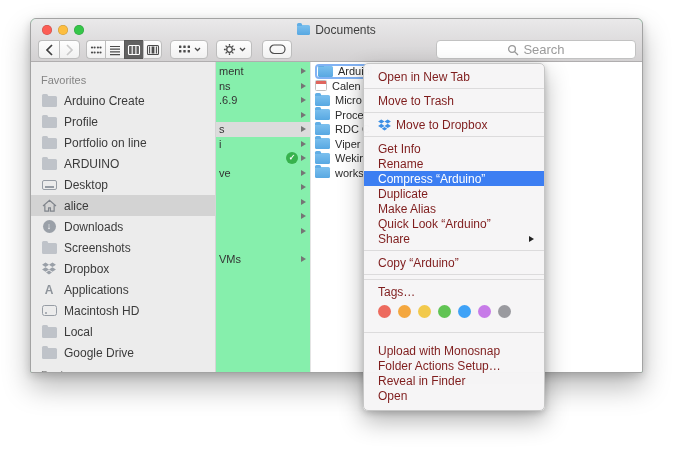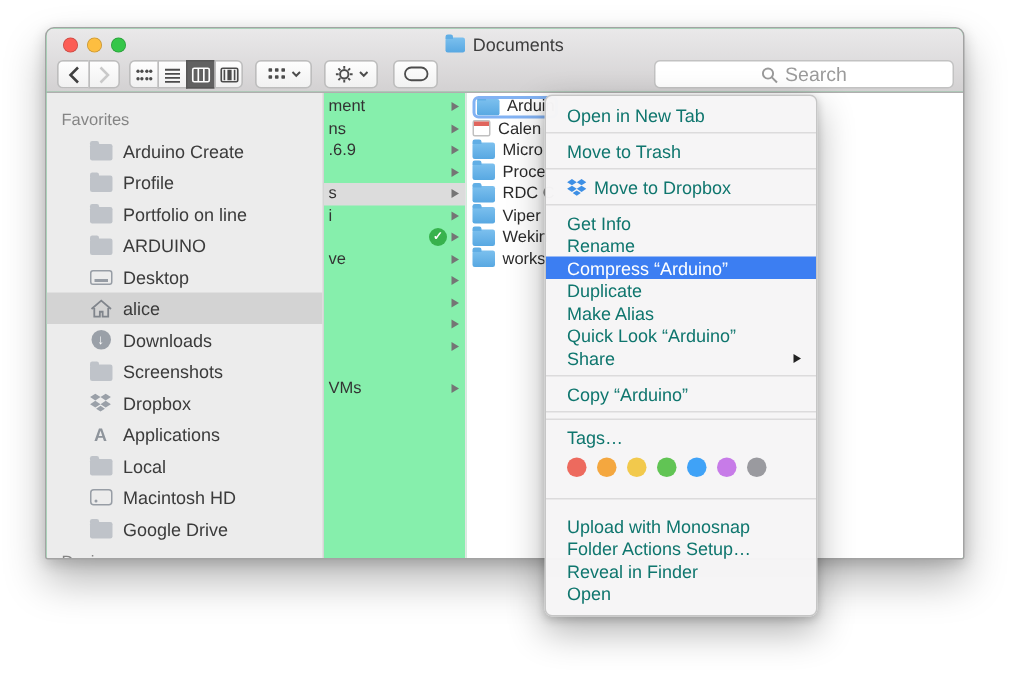--- a/index.html
+++ b/index.html
@@ -42,21 +42,21 @@
     position:absolute; right:0; top:0; width:200px; height:19px;
     background:#fff; border:1px solid #c2c2c2; border-radius:4px;
     display:flex; align-items:center; justify-content:center; gap:4px;
   }
   .search span { font-size:13px; color:#9b9b9b; }
 
   
   .wbody { display:flex; height:311px; }
   .sidebar { width:185px; background:#ececec; border-right:1px solid #d5d5d5; padding-top:6px; overflow:hidden; }
   .sec-label { font-size:11px; color:#848484; margin:6px 0 4px 10px; }
-  .s-item { height:21px; display:flex; align-items:center; padding-left:27px; cursor:default; }
+  .s-item { height:21px; display:flex; align-items:center; padding-left:9px; cursor:default; }
   .s-item.selected { background:#d3d3d3; }
   .s-item .icobox { width:18px; display:flex; justify-content:center; }
   .s-item .lbl { margin-left:6px; font-size:12px; color:#3b3b3b; white-space:nowrap; }
 
   .ifold { width:15px; height:11px; background:#bfc3c9; border-radius:1.5px; position:relative; margin-top:1px; }
   .ifold::before { content:""; position:absolute; top:-2px; left:0; width:6px; height:3px; background:#bfc3c9; border-radius:1.5px 1.5px 0 0; }
   .idesk { width:15px; height:10px; border:1.5px solid #979da5; border-radius:2px; position:relative; }
   .idesk::after { content:""; position:absolute; left:2px; right:2px; bottom:1px; height:1.5px; background:#979da5; }
   .idl { width:13px; height:13px; border-radius:50%; background:#9aa0a8; color:#fff; font-size:9px; line-height:13px; text-align:center; }
   .ihd { width:15px; height:11px; border:1.5px solid #979da5; border-radius:2.5px; position:relative; }
@@ -80,21 +80,21 @@
   .ical::before { content:""; position:absolute; top:0; left:0; right:0; height:3px; background:#e0655d; }
   .ring { display:flex; align-items:center; border:2px solid #82b2f3; border-radius:4px; height:15px; width:57px; padding-left:1px; overflow:hidden; }
 
   
   .menu {
     position:absolute; left:363px; top:63px; width:182px;
     background:rgba(246,245,246,.98); border:1px solid #c6c6c6; border-radius:5px;
     box-shadow:0 10px 24px rgba(0,0,0,.30), 0 2px 6px rgba(0,0,0,.18);
     padding:5px 0 7px; z-index:20;
   }
-  .mi { height:15px; display:flex; align-items:center; padding:0 10px 0 14px; font-size:12px; color:#0f766e; white-space:nowrap; }
+  .mi { height:15px; display:flex; align-items:center; padding:0 10px 0 14px; font-size:12px; color:#7f1d1d; white-space:nowrap; }
   .mi.hl { background:#3c7ef2; color:#ffffff; }
   .mi .mico { margin-right:5px; display:flex; }
   .mi .grow { flex:1; }
   .subarr { width:0; height:0; border-left:5px solid #222; border-top:3.5px solid transparent; border-bottom:3.5px solid transparent; }
   .sep { height:1px; background:#dcdbdc; margin:4px 0; }
   .sep.big { margin:10px 0 10px; }
   .dots { display:flex; gap:7px; padding:6px 0 4px 14px; }
   .dot { width:13px; height:13px; border-radius:50%; }
 </style>
 </head>
@@ -265,29 +265,29 @@
           <span class="lbl">Dropbox</span>
         </div>
         <div class="s-item">
           <span class="icobox">
               <span class="iapp">A</span>
             </span>
           <span class="lbl">Applications</span>
         </div>
         <div class="s-item">
           <span class="icobox">
+              <span class="ihd"></span>
+            </span>
+          <span class="lbl">Macintosh HD</span>
+        </div>
+        <div class="s-item">
+          <span class="icobox">
               <span class="ifold"></span>
             </span>
           <span class="lbl">Local</span>
-        </div>
-        <div class="s-item">
-          <span class="icobox">
-              <span class="ihd"></span>
-            </span>
-          <span class="lbl">Macintosh HD</span>
         </div>
         <div class="s-item">
           <span class="icobox">
               <span class="ifold"></span>
             </span>
           <span class="lbl">Google Drive</span>
         </div>
 
         <div class="sec-label">Devices</div>
       </div>

